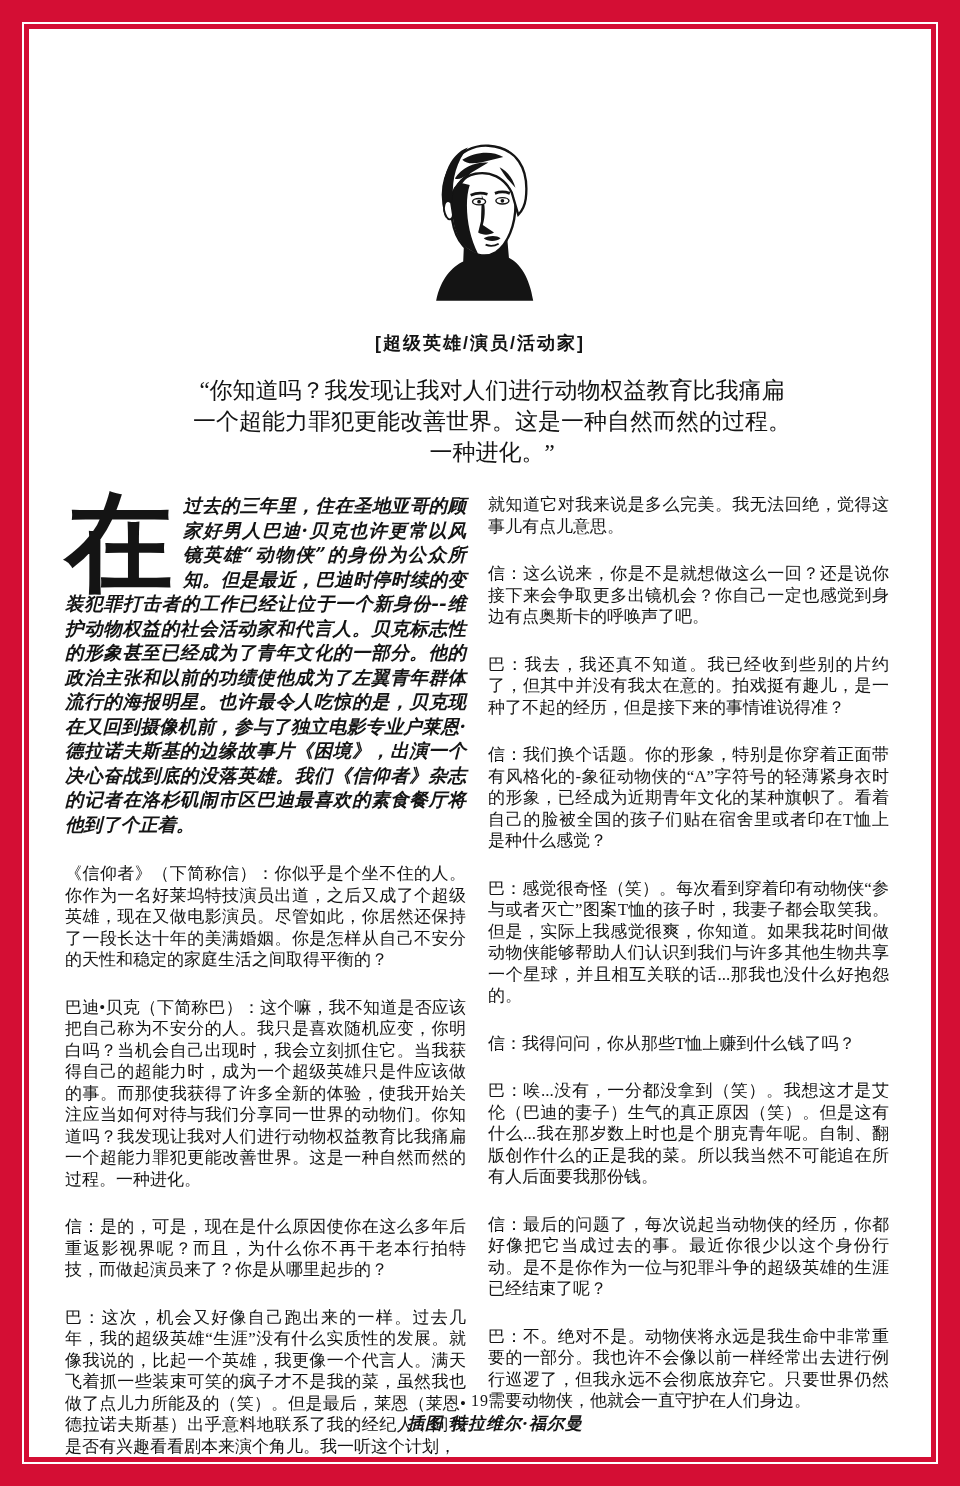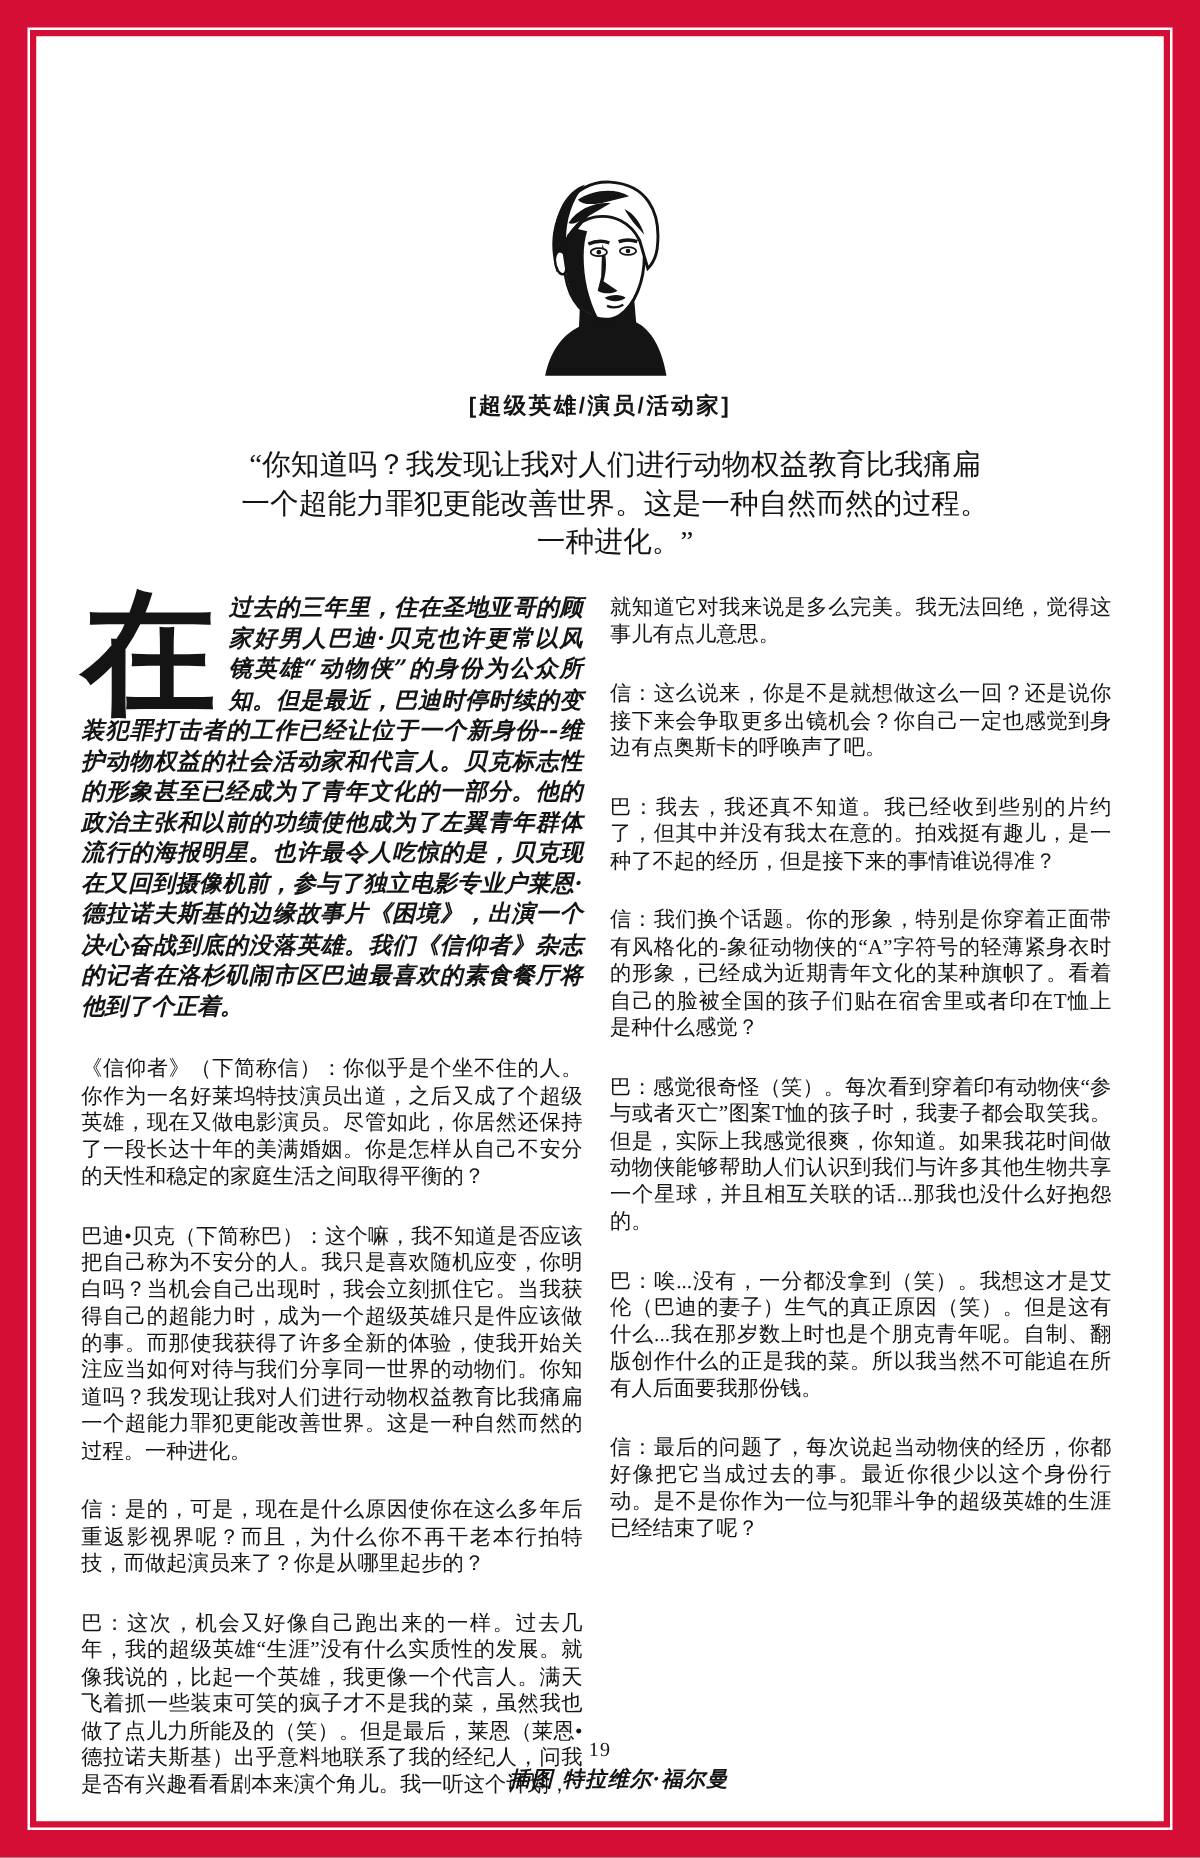--- a/index.html
+++ b/index.html
@@ -34,21 +34,21 @@
     font-weight:900;
     font-size:33px;
     letter-spacing:2px;
     margin-top:2px;
   }
   .subtitle{
     font-family:"Liberation Sans","DejaVu Sans",sans-serif;
     font-weight:700;
     font-size:18px;
     letter-spacing:2px;
-    margin-top:4px;
+    margin-top:24px;
   }
   .quote{
     margin-top:20px;
     font-size:23px;
     line-height:31px;
     font-weight:500;
     padding-left:24px;
   }
   .body-cols{
     display:flex;
@@ -172,22 +172,24 @@
             <p>巴：这次，机会又好像自己跑出来的一样。过去几年，我的超级英雄“生涯”没有什么实质性的发展。就像我说的，比起一个英雄，我更像一个代言人。满天飞着抓一些装束可笑的疯子才不是我的菜，虽然我也做了点儿力所能及的（笑）。但是最后，莱恩（莱恩•德拉诺夫斯基）出乎意料地联系了我的经纪人，问我是否有兴趣看看剧本来演个角儿。我一听这个计划，</p>
           </div>
         </div>
         <div class="col col-right">
           <div class="qa">
             <p>就知道它对我来说是多么完美。我无法回绝，觉得这事儿有点儿意思。</p>
             <p>信：这么说来，你是不是就想做这么一回？还是说你接下来会争取更多出镜机会？你自己一定也感觉到身边有点奥斯卡的呼唤声了吧。</p>
             <p>巴：我去，我还真不知道。我已经收到些别的片约了，但其中并没有我太在意的。拍戏挺有趣儿，是一种了不起的经历，但是接下来的事情谁说得准？</p>
             <p>信：我们换个话题。你的形象，特别是你穿着正面带有风格化的-象征动物侠的“A”字符号的轻薄紧身衣时的形象，已经成为近期青年文化的某种旗帜了。看着自己的脸被全国的孩子们贴在宿舍里或者印在T恤上是种什么感觉？</p>
             <p>巴：感觉很奇怪（笑）。每次看到穿着印有动物侠“参与或者灭亡”图案T恤的孩子时，我妻子都会取笑我。但是，实际上我感觉很爽，你知道。如果我花时间做动物侠能够帮助人们认识到我们与许多其他生物共享一个星球，并且相互关联的话...那我也没什么好抱怨的。</p>
+            <p>信：我得问问，你从那些T恤上赚到什么钱了吗？</p>
             <p>巴：唉...没有，一分都没拿到（笑）。我想这才是艾伦（巴迪的妻子）生气的真正原因（笑）。但是这有什么...我在那岁数上时也是个朋克青年呢。自制、翻版创作什么的正是我的菜。所以我当然不可能追在所有人后面要我那份钱。</p>
             <p>信：最后的问题了，每次说起当动物侠的经历，你都好像把它当成过去的事。最近你很少以这个身份行动。是不是你作为一位与犯罪斗争的超级英雄的生涯已经结束了呢？</p>
+            <p>巴：不。绝对不是。动物侠将永远是我生命中非常重要的一部分。我也许不会像以前一样经常出去进行例行巡逻了，但我永远不会彻底放弃它。只要世界仍然需要动物侠，他就会一直守护在人们身边。</p>
           </div>
         </div>
       </div>
 
       <div class="footer">
         <div class="page-number">19</div>
         <div class="credit">插图  特拉维尔·福尔曼</div>
       </div>
 
     </div>

